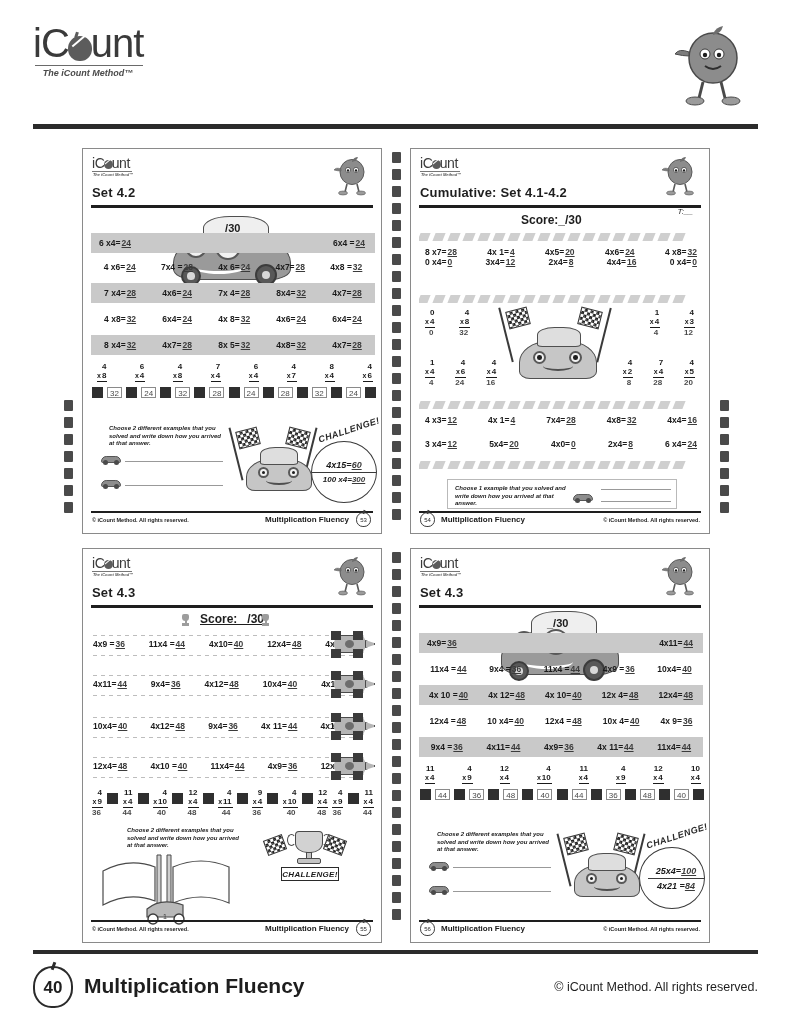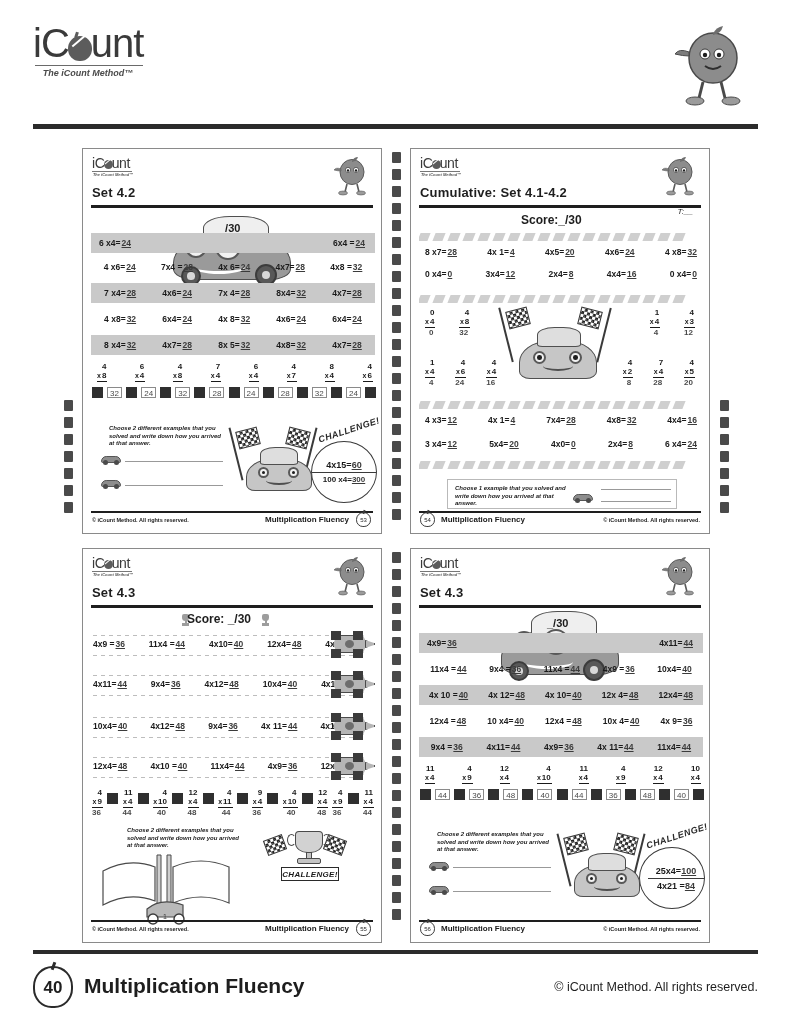--- a/index.html
+++ b/index.html
@@ -86,21 +86,21 @@
 
   .blackbox { width: 11px; height: 11px; background: #2f2f2f; }
   .ansbox { width: 15px; height: 11px; border: 1px solid #8a8a8a; font-size: 8px;
             color: #4a4a4a; text-align: center; line-height: 11px; background: #fff; }
 
   
   .reflect { position: absolute; font-size: 6px; font-style: italic; font-weight: bold; color: #1a1a1a; line-height: 7.5px; }
   .reflect-line { position: absolute; height: 1px; background: #999; }
   .challenge-circle {
     position: absolute; border: 1px solid #3a3a3a; border-radius: 50%;
-    display: flex; flex-direction: column; align-items: center; justify-content: center;
+    display: flex; flex-direction: column; align-items: center; justify-content: center; font-style: italic;
   }
   .challenge-circle .divider { width: 100%; height: 1px; background: #3a3a3a; margin: 2px 0; }
   .ch-prob { font-size: 9px; font-weight: bold; color: #1a1a1a; white-space: nowrap; }
   .ch-prob .ans { text-decoration: underline; color: #3b3b3b; }
   .challenge-word {
     position: absolute; font-size: 9px; font-style: italic; font-weight: bold;
     color: #2a2a2a; letter-spacing: 0.5px;
   }
   .challenge-box {
     position: absolute; border: 1px solid #3a3a3a; background: #fff;
@@ -478,21 +478,21 @@
         <i></i>
     </div>
 
     <div class="prob-row" style="left:14px; top:98px; width:272px; justify-content:space-between;">
       <span class="prob"><span>8 x7=</span><span class="ans">28</span></span>
       <span class="prob"><span>4x 1=</span><span class="ans">4</span></span>
       <span class="prob"><span>4x5=</span><span class="ans">20</span></span>
       <span class="prob"><span>4x6=</span><span class="ans">24</span></span>
       <span class="prob"><span>4 x8=</span><span class="ans">32</span></span>
     </div>
-    <div class="prob-row" style="left:14px; top:120px; width:272px; justify-content:space-between;">
+    <div class="prob-row" style="left:14px; top:108px; width:272px; justify-content:space-between;">
       <span class="prob"><span>0 x4=</span><span class="ans">0</span></span>
       <span class="prob"><span>3x4=</span><span class="ans">12</span></span>
       <span class="prob"><span>2x4=</span><span class="ans">8</span></span>
       <span class="prob"><span>4x4=</span><span class="ans">16</span></span>
       <span class="prob"><span>0 x4=</span><span class="ans">0</span></span>
     </div>
 
     <div class="hash-sep" style="left:8px; top:146px; width:284px;">
       <i></i>
         <i></i>
@@ -682,21 +682,21 @@
         <path d="M10 14 q-5 -2 -7 1 q4 1 7 1z" fill="#7c7c7c" stroke="#5a5a5a" stroke-width=".6"></path>
         <path d="M16 29 l-2 8 M26 29 l2 8" stroke="#5a5a5a" stroke-width="1.6"></path>
         <ellipse cx="12" cy="38" rx="4.5" ry="2" fill="#9b9b9b" stroke="#5a5a5a" stroke-width=".6"></ellipse>
         <ellipse cx="30" cy="38" rx="4.5" ry="2" fill="#9b9b9b" stroke="#5a5a5a" stroke-width=".6"></ellipse>
       </svg>
     </div>
 
     <div style="position:absolute; left:98px; top:62px;">
       <span class="mini-trophy"><span class="c"></span><span class="s"></span><span class="b"></span></span>
     </div>
-    <div class="score-line" style="left:104px; top:63px;">Score: _/30</div>
+    <div class="score-line" style="left:117px; top:63px;text-decoration:underline;">Score: _/30</div>
     <div style="position:absolute; left:178px; top:62px;">
       <span class="mini-trophy"><span class="c"></span><span class="s"></span><span class="b"></span></span>
     </div>
 
     <div class="dashline" style="left:10px; top:86px; width:262px;"></div>
     <div class="prob-row" style="left:10px; top:90px; width:262px; justify-content:space-between;">
       <span class="prob"><span>4x9 =</span><span class="ans">36</span></span>
       <span class="prob"><span>11x4 =</span><span class="ans">44</span></span>
       <span class="prob"><span>4x10=</span><span class="ans">40</span></span>
       <span class="prob"><span>12x4=</span><span class="ans">48</span></span>

